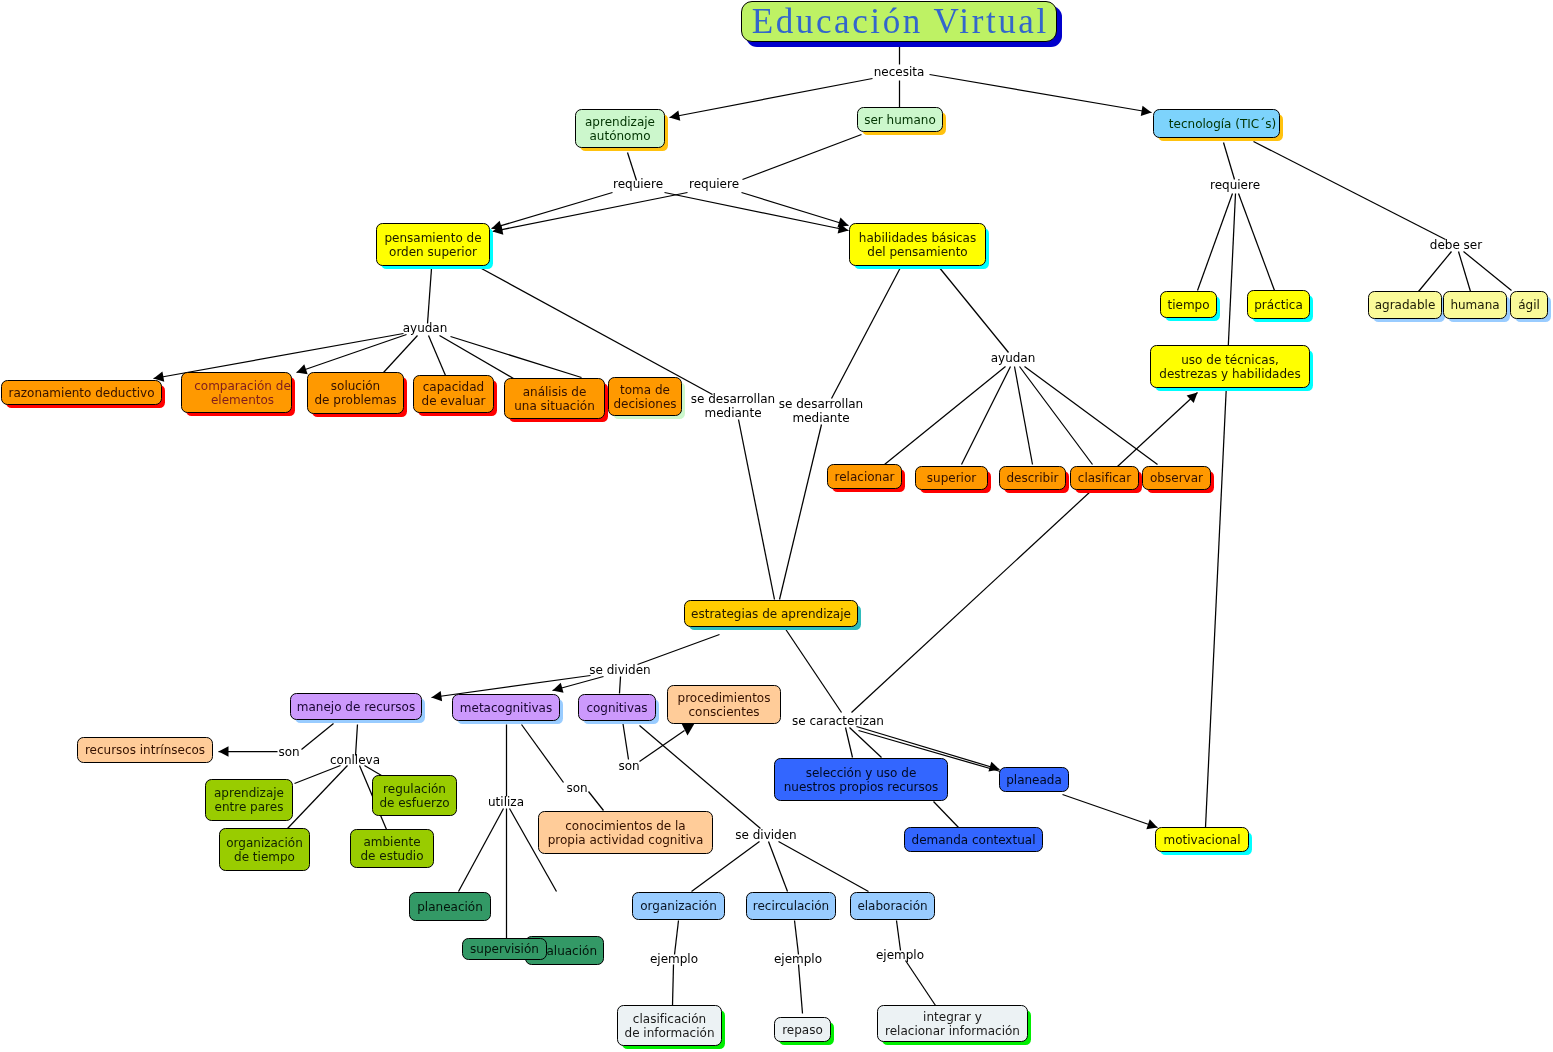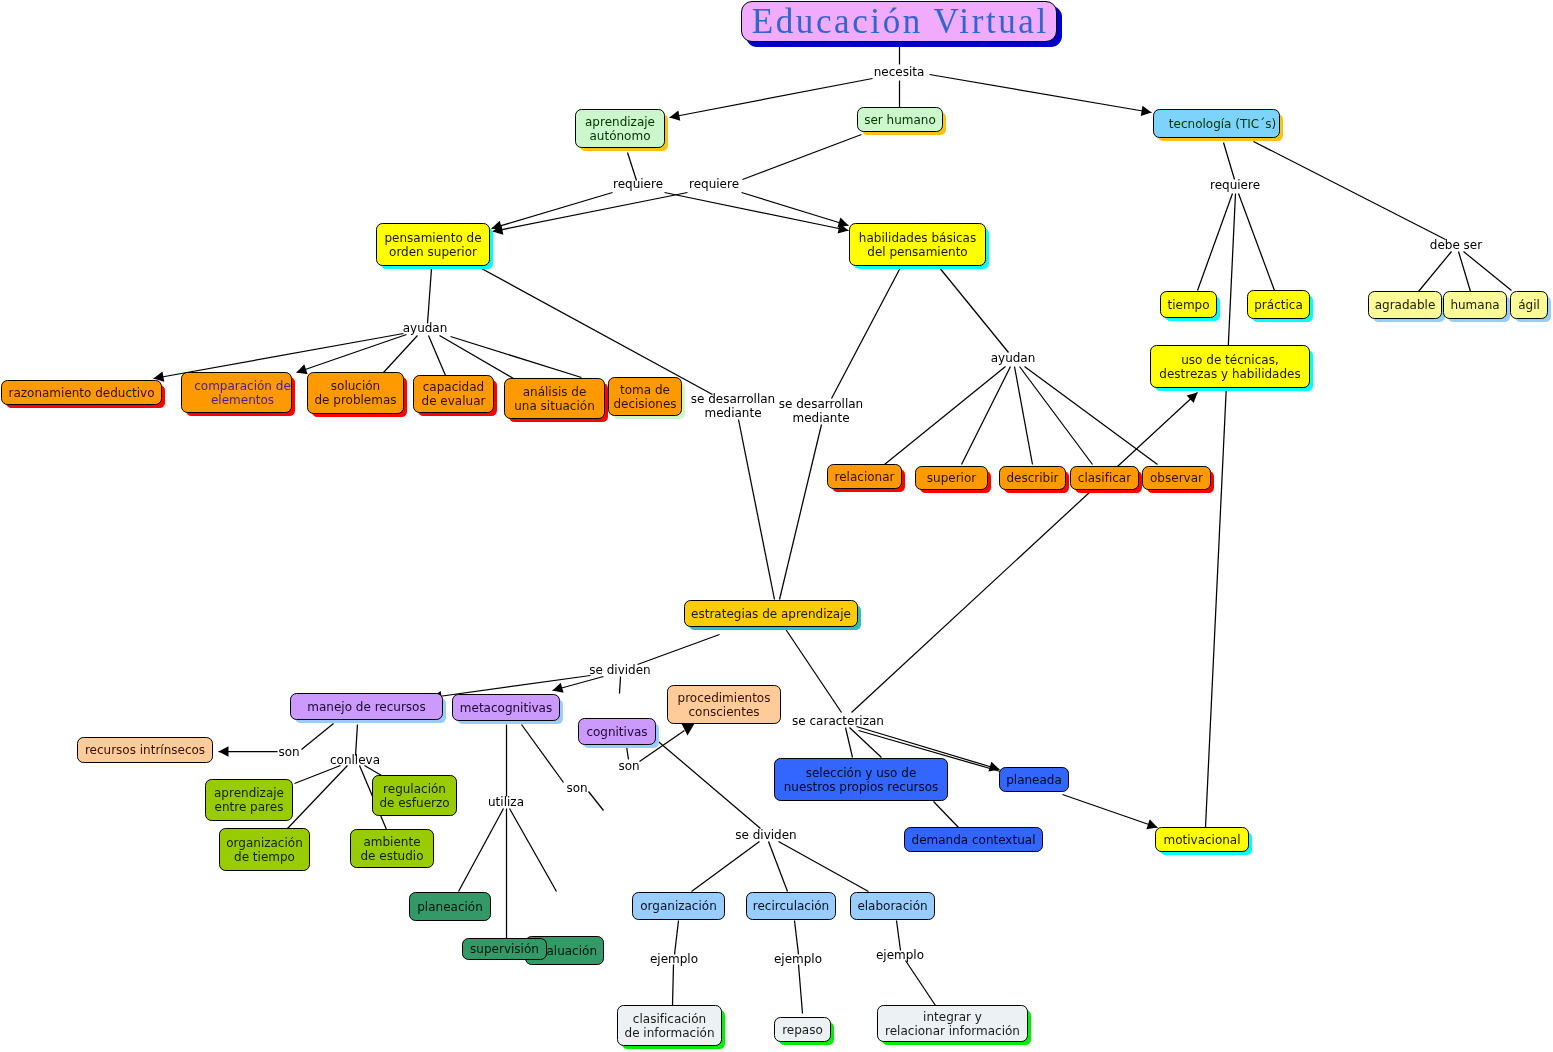--- a/index.html
+++ b/index.html
@@ -103,67 +103,69 @@
         <polyline points="794,920 798,954" fill="none" stroke="#000000" stroke-width="1.25"></polyline>
         <polyline points="798,964 802,1013" fill="none" stroke="#000000" stroke-width="1.25"></polyline>
         <polyline points="896,920 900,950" fill="none" stroke="#000000" stroke-width="1.25"></polyline>
         <polyline points="905,960 935,1005" fill="none" stroke="#000000" stroke-width="1.25"></polyline>
         <polyline points="1062,794 1157,827" fill="none" stroke="#000000" stroke-width="1.25"></polyline>
         <polygon points="1157,827 1149.2599930150323,818.8065702009078 1145.8473897297795,828.6307311736057" fill="#000000"></polygon>
         <polyline points="933,801 959,828" fill="none" stroke="#000000" stroke-width="1.25"></polyline>
         <polyline points="450,336 581,377" fill="none" stroke="#000000" stroke-width="1.25"></polyline>
       </g>
     </svg>
-  <div class="node title" style="left:741px;top:1px;width:316px;height:41px;background:#f0abfc;color:#3366cc;box-shadow:5px 5px 0 0 #0000cc;">Educación Virtual</div>
+  <div class="node title" style="left:741px;top:1px;width:316px;height:41px;background:#bef264;color:#3366cc;box-shadow:5px 5px 0 0 #0000cc;">Educación Virtual</div>
   <div class="node" style="left:575px;top:109px;width:90px;height:39px;background:#ccf7cc;color:#003300;box-shadow:4px 4px 0 -1px #ffc20e;">aprendizaje
 autónomo</div>
   <div class="node" style="left:857px;top:107px;width:86px;height:25px;background:#ccf7cc;color:#003300;box-shadow:4px 4px 0 -1px #ffc20e;">ser humano</div>
   <div class="node" style="left:1153px;top:109px;width:127px;height:29px;background:#7dd3fc;color:#003300;box-shadow:4px 4px 0 -1px #ffc20e;padding-left:12px;">tecnología (TIC´s)</div>
   <div class="node" style="left:376px;top:223px;width:114px;height:43px;background:#ffff00;color:#1a1a00;box-shadow:4px 4px 0 -1px #00ffff;">pensamiento de
 orden superior</div>
   <div class="node" style="left:849px;top:223px;width:137px;height:43px;background:#ffff00;color:#1a1a00;box-shadow:4px 4px 0 -1px #00ffff;">habilidades básicas
 del pensamiento</div>
   <div class="node" style="left:1160px;top:291px;width:57px;height:27px;background:#ffff00;color:#1a1a00;box-shadow:4px 4px 0 -1px #00ffff;">tiempo</div>
   <div class="node" style="left:1247px;top:290px;width:63px;height:29px;background:#ffff00;color:#1a1a00;box-shadow:4px 4px 0 -1px #00ffff;">práctica</div>
   <div class="node" style="left:1368px;top:291px;width:74px;height:28px;background:#fafa99;color:#1a1a05;box-shadow:4px 4px 0 -1px #99ccff;">agradable</div>
   <div class="node" style="left:1443px;top:291px;width:64px;height:28px;background:#fafa99;color:#1a1a05;box-shadow:4px 4px 0 -1px #99ccff;">humana</div>
   <div class="node" style="left:1510px;top:291px;width:38px;height:28px;background:#fafa99;color:#1a1a05;box-shadow:4px 4px 0 -1px #99ccff;">ágil</div>
   <div class="node" style="left:1150px;top:345px;width:160px;height:43px;background:#ffff00;color:#1a1a00;box-shadow:4px 4px 0 -1px #00ffff;">uso de técnicas,
 destrezas y habilidades</div>
   <div class="node" style="left:1px;top:380px;width:161px;height:25px;background:#ff9900;color:#331100;box-shadow:4px 4px 0 -1px #ff0000;">razonamiento deductivo</div>
-  <div class="node" style="left:181px;top:372px;width:111px;height:41px;background:#ff9900;color:#4c1d95;box-shadow:4px 4px 0 -1px #ff0000;padding-left:12px;">comparación de
+  <div class="node" style="left:181px;top:372px;width:111px;height:41px;background:#ff9900;color:#7f1d1d;box-shadow:4px 4px 0 -1px #ff0000;padding-left:12px;">comparación de
 elementos</div>
   <div class="node" style="left:307px;top:372px;width:97px;height:42px;background:#ff9900;color:#331100;box-shadow:4px 4px 0 -1px #ff0000;">solución
 de problemas</div>
   <div class="node" style="left:413px;top:375px;width:81px;height:38px;background:#ff9900;color:#331100;box-shadow:4px 4px 0 -1px #ff0000;">capacidad
 de evaluar</div>
   <div class="node" style="left:504px;top:378px;width:101px;height:41px;background:#ff9900;color:#331100;box-shadow:4px 4px 0 -1px #ff0000;">análisis de
 una situación</div>
   <div class="node" style="left:608px;top:377px;width:74px;height:39px;background:#ff9900;color:#331100;box-shadow:4px 4px 0 -1px #ccf7cc;">toma de
 decisiones</div>
   <div class="node" style="left:827px;top:464px;width:75px;height:25px;background:#ff9900;color:#331100;box-shadow:4px 4px 0 -1px #ff0000;">relacionar</div>
   <div class="node" style="left:915px;top:466px;width:73px;height:24px;background:#ff9900;color:#331100;box-shadow:4px 4px 0 -1px #ff0000;">superior</div>
   <div class="node" style="left:999px;top:466px;width:67px;height:24px;background:#ff9900;color:#331100;box-shadow:4px 4px 0 -1px #ff0000;">describir</div>
   <div class="node" style="left:1070px;top:466px;width:69px;height:24px;background:#ff9900;color:#331100;box-shadow:4px 4px 0 -1px #ff0000;">clasificar</div>
   <div class="node" style="left:1142px;top:466px;width:69px;height:24px;background:#ff9900;color:#331100;box-shadow:4px 4px 0 -1px #ff0000;">observar</div>
   <div class="node" style="left:684px;top:600px;width:174px;height:27px;background:#ffcc00;color:#221800;box-shadow:4px 4px 0 -1px #2fbcbc;">estrategias de aprendizaje</div>
-  <div class="node" style="left:290px;top:693px;width:153px;height:27px;background:#cc99fc;color:#1a0733;box-shadow:4px 4px 0 -1px #99ccff;">manejo de recursos</div>
+  <div class="node" style="left:290px;top:693px;width:132px;height:27px;background:#cc99fc;color:#1a0733;box-shadow:4px 4px 0 -1px #99ccff;">manejo de recursos</div>
   <div class="node" style="left:452px;top:694px;width:108px;height:27px;background:#cc99fc;color:#1a0733;box-shadow:4px 4px 0 -1px #99ccff;">metacognitivas</div>
-  <div class="node" style="left:578px;top:694px;width:78px;height:27px;background:#cc99fc;color:#1a0733;box-shadow:4px 4px 0 -1px #99ccff;margin-top:24px;">cognitivas</div>
+  <div class="node" style="left:578px;top:694px;width:78px;height:27px;background:#cc99fc;color:#1a0733;box-shadow:4px 4px 0 -1px #99ccff;">cognitivas</div>
   <div class="node" style="left:667px;top:685px;width:114px;height:39px;background:#ffcc99;color:#331100;">procedimientos
 conscientes</div>
   <div class="node" style="left:77px;top:737px;width:136px;height:26px;background:#ffcc99;color:#331100;">recursos intrínsecos</div>
   <div class="node" style="left:205px;top:779px;width:88px;height:42px;background:#99cc00;color:#112200;">aprendizaje
 entre pares</div>
   <div class="node" style="left:372px;top:775px;width:85px;height:41px;background:#99cc00;color:#112200;">regulación
 de esfuerzo</div>
   <div class="node" style="left:219px;top:828px;width:91px;height:43px;background:#99cc00;color:#112200;">organización
 de tiempo</div>
   <div class="node" style="left:350px;top:829px;width:84px;height:39px;background:#99cc00;color:#112200;">ambiente
 de estudio</div>
+  <div class="node" style="left:538px;top:811px;width:175px;height:43px;background:#ffcc99;color:#331100;">conocimientos de la
+propia actividad cognitiva</div>
   <div class="node" style="left:774px;top:758px;width:174px;height:43px;background:#3366ff;color:#000a22;">selección y uso de
 nuestros propios recursos</div>
   <div class="node" style="left:999px;top:767px;width:70px;height:25px;background:#3366ff;color:#000a22;">planeada</div>
   <div class="node" style="left:904px;top:827px;width:139px;height:25px;background:#3366ff;color:#000a22;">demanda contextual</div>
   <div class="node" style="left:1155px;top:827px;width:94px;height:25px;background:#ffff00;color:#1a1a00;box-shadow:4px 4px 0 -1px #00ffff;">motivacional</div>
   <div class="node" style="left:409px;top:892px;width:82px;height:29px;background:#339966;color:#04160c;">planeación</div>
   <div class="node" style="left:525px;top:936px;width:79px;height:29px;background:#339966;color:#04160c;">evaluación</div>
   <div class="node" style="left:462px;top:938px;width:85px;height:22px;background:#339966;color:#04160c;">supervisión</div>
   <div class="node" style="left:632px;top:892px;width:93px;height:28px;background:#99ccff;color:#0a1422;">organización</div>
   <div class="node" style="left:746px;top:892px;width:90px;height:28px;background:#99ccff;color:#0a1422;">recirculación</div>

